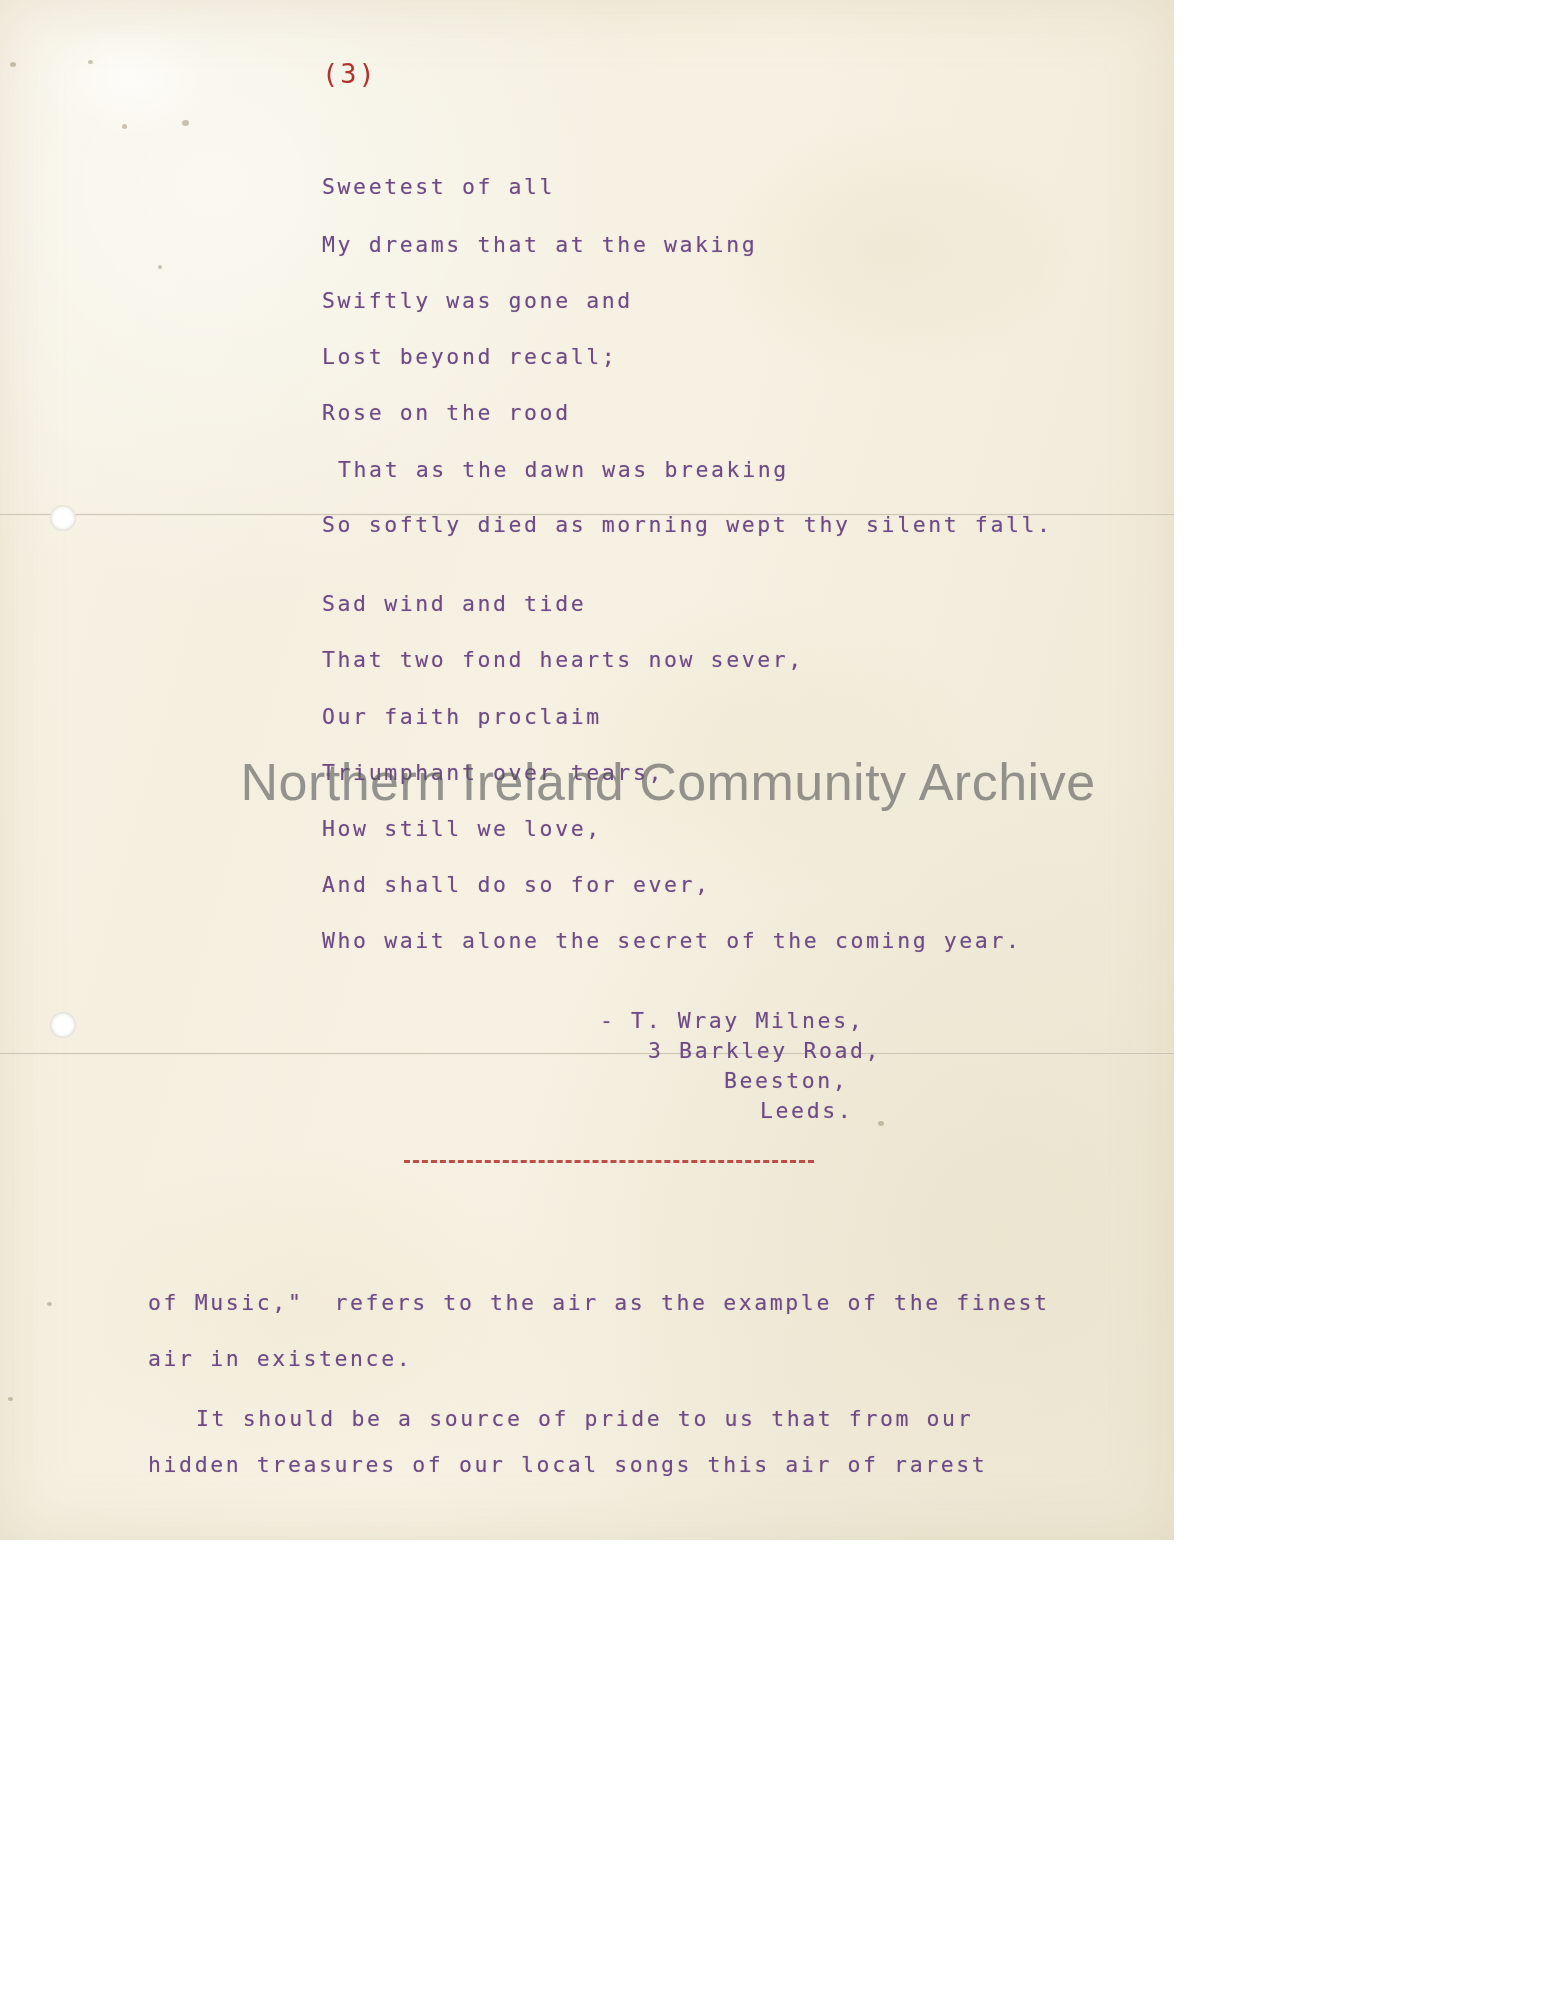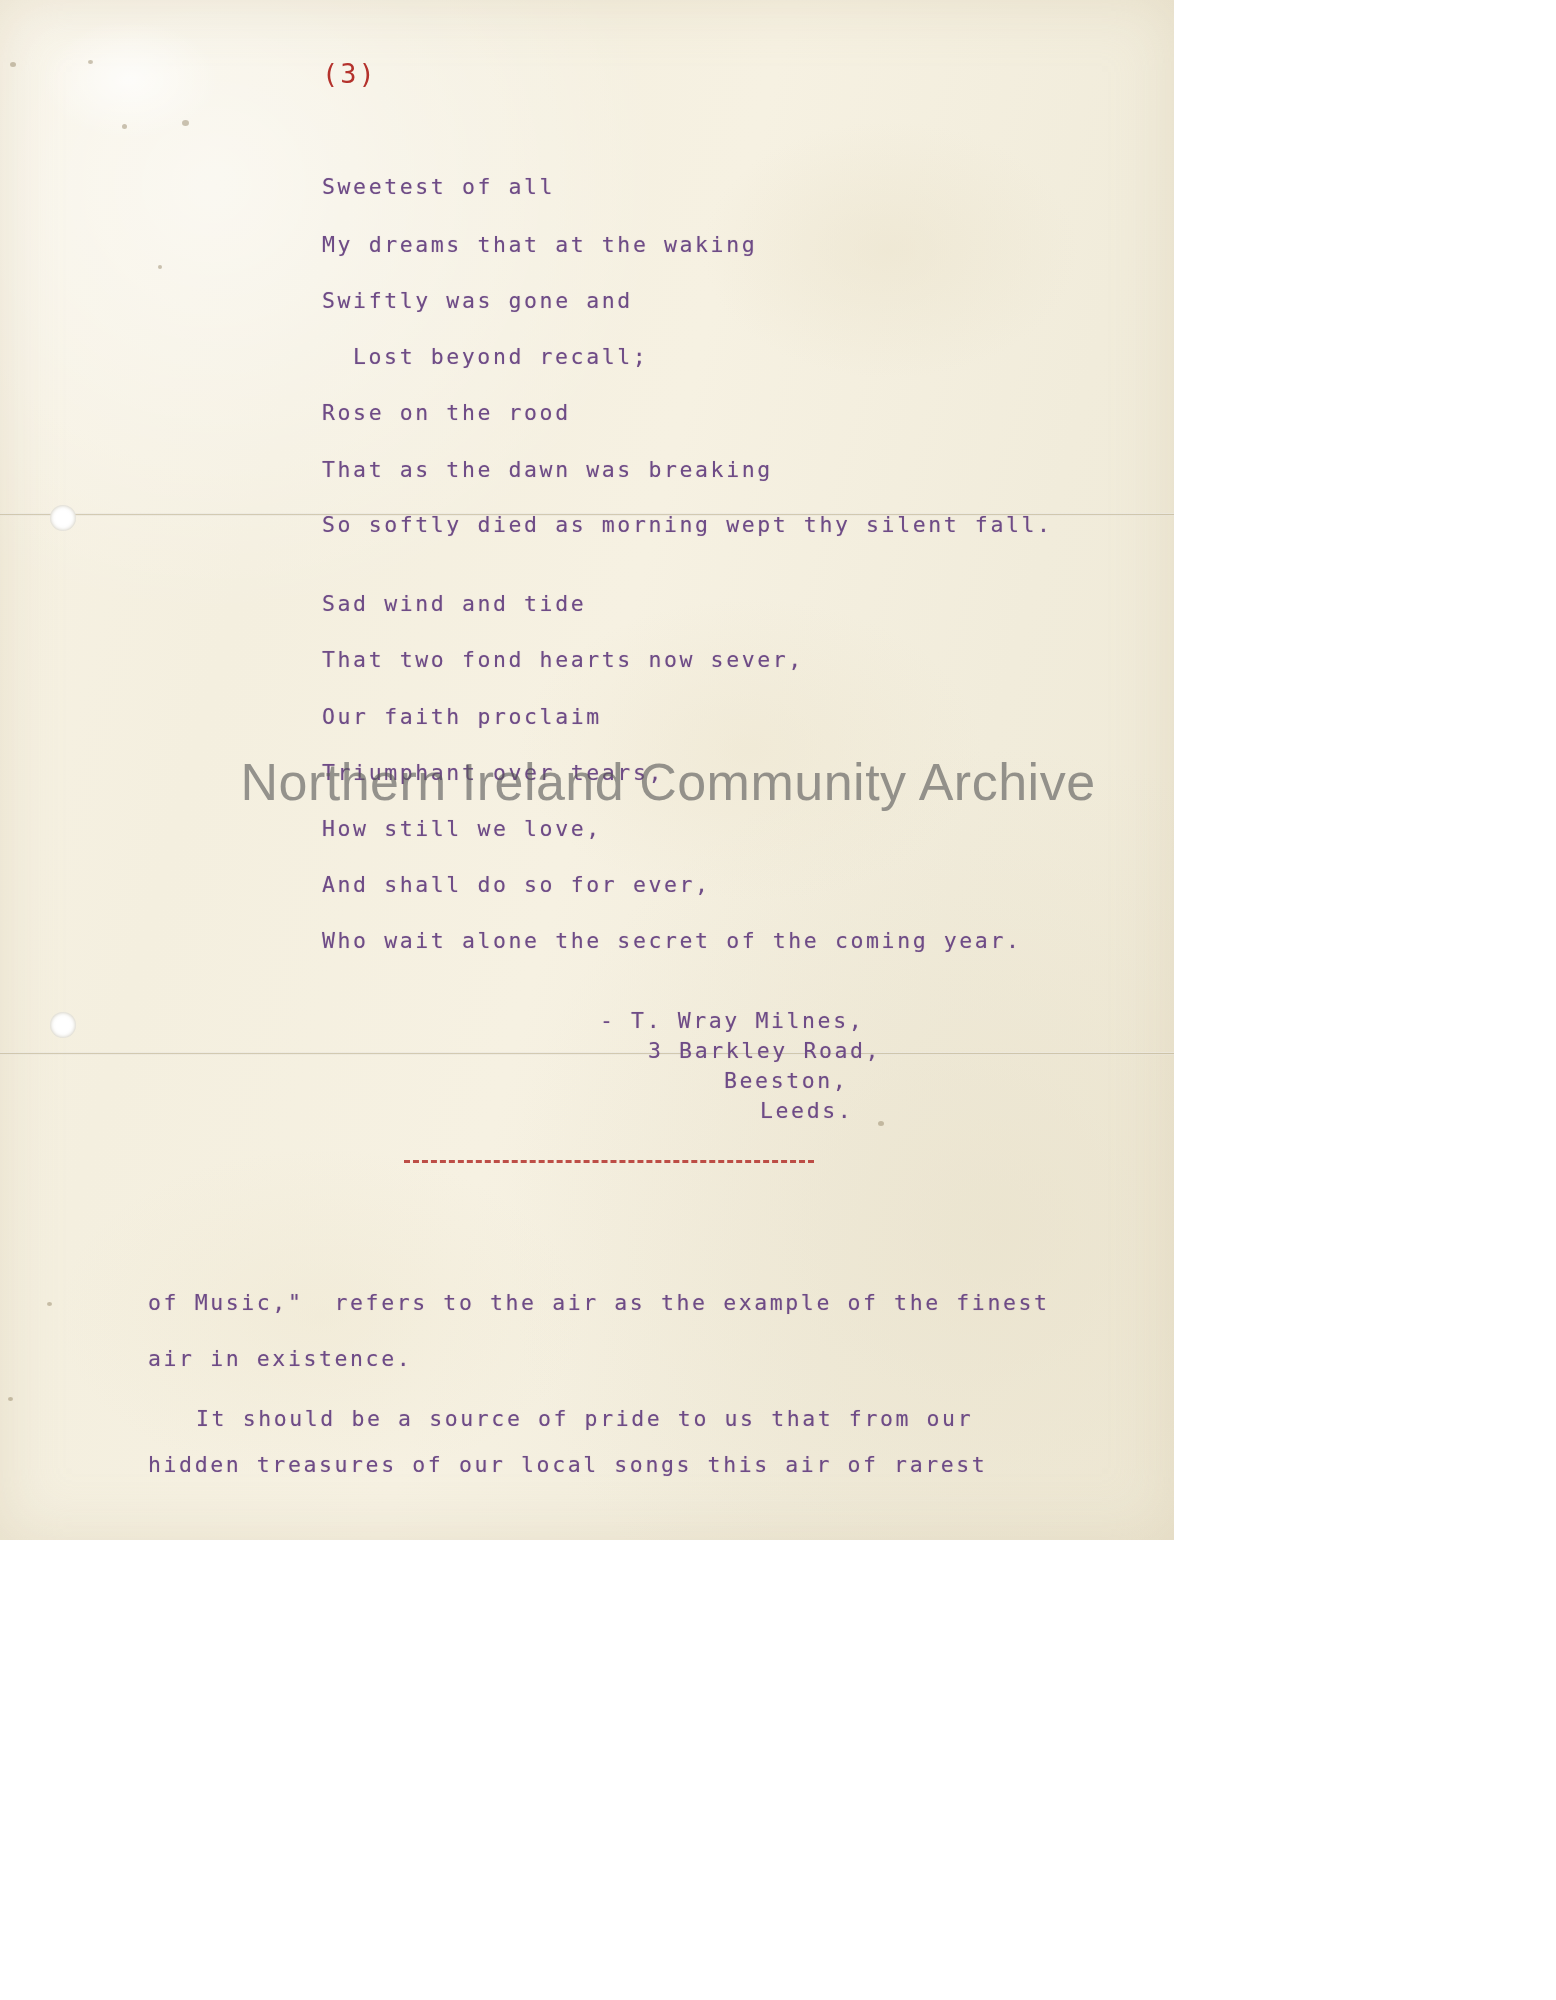--- a/index.html
+++ b/index.html
@@ -154,23 +154,23 @@
     <div class="speck" style="left:158px; top:265px; width:4px;  height:4px;"></div>
     <div class="speck" style="left:878px; top:1121px;width:6px;  height:5px;"></div>
     <div class="speck" style="left:47px;  top:1302px;width:5px;  height:4px;"></div>
     <div class="speck" style="left:8px;   top:1397px;width:5px;  height:4px;"></div>
 
     <div class="pagenum">(3)</div>
 
     <div class="typed poem-line" style="top:174px;">Sweetest of all</div>
     <div class="typed poem-line" style="top:232px;">My dreams that at the waking</div>
     <div class="typed poem-line" style="top:288px;">Swiftly was gone and</div>
-    <div class="typed poem-line" style="top:344px;margin-left:31px;">Lost beyond recall;</div>
+    <div class="typed poem-line" style="top:344px;">Lost beyond recall;</div>
     <div class="typed poem-line" style="top:400px;">Rose on the rood</div>
-    <div class="typed poem-line" style="top:457px;">That as the dawn was breaking</div>
+    <div class="typed poem-line" style="top:457px;margin-left:16px;">That as the dawn was breaking</div>
     <div class="typed poem-line" style="top:512px;">So softly died as morning wept thy silent fall.</div>
 
     <div class="typed poem-line" style="top:591px;">Sad wind and tide</div>
     <div class="typed poem-line" style="top:647px;">That two fond hearts now sever,</div>
     <div class="typed poem-line" style="top:704px;">Our faith proclaim</div>
     <div class="typed poem-line" style="top:760px;">Triumphant over tears,</div>
     <div class="typed poem-line" style="top:816px;">How still we love,</div>
     <div class="typed poem-line" style="top:872px;">And shall do so for ever,</div>
     <div class="typed poem-line" style="top:928px;">Who wait alone the secret of the coming year.</div>
 

